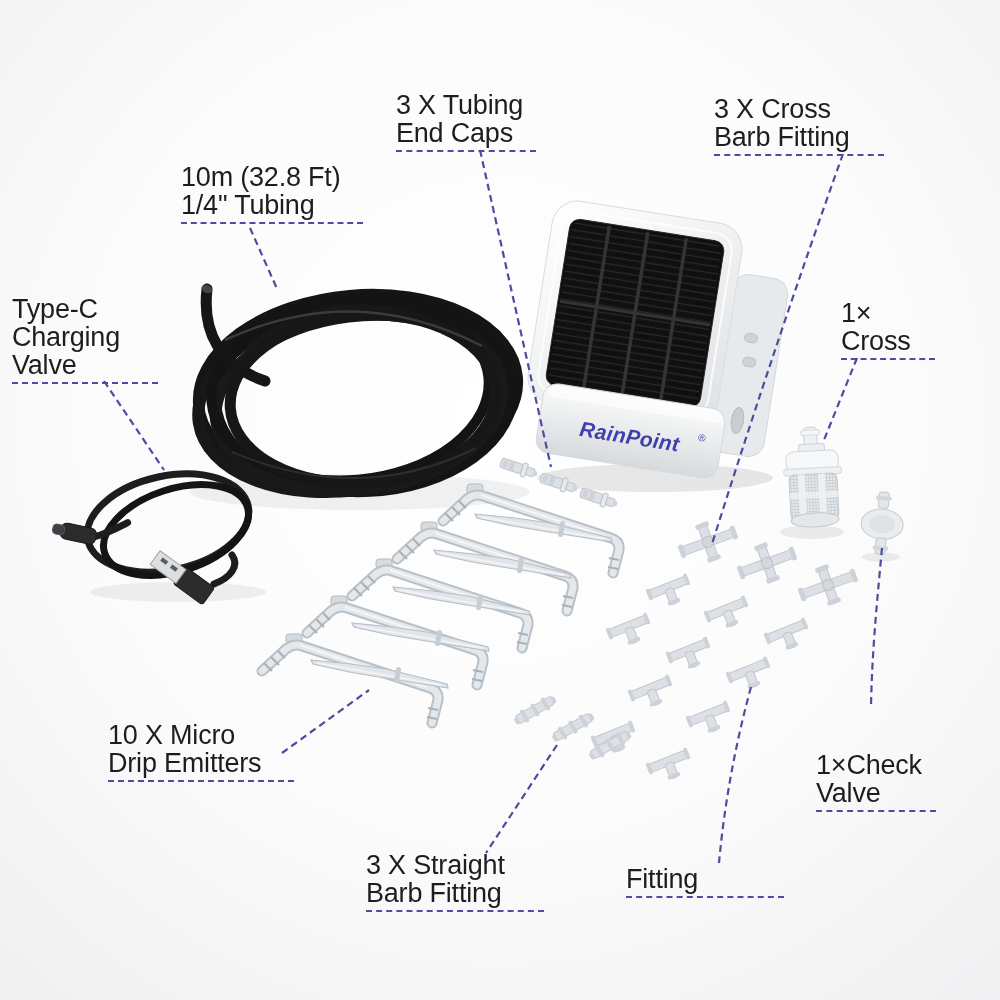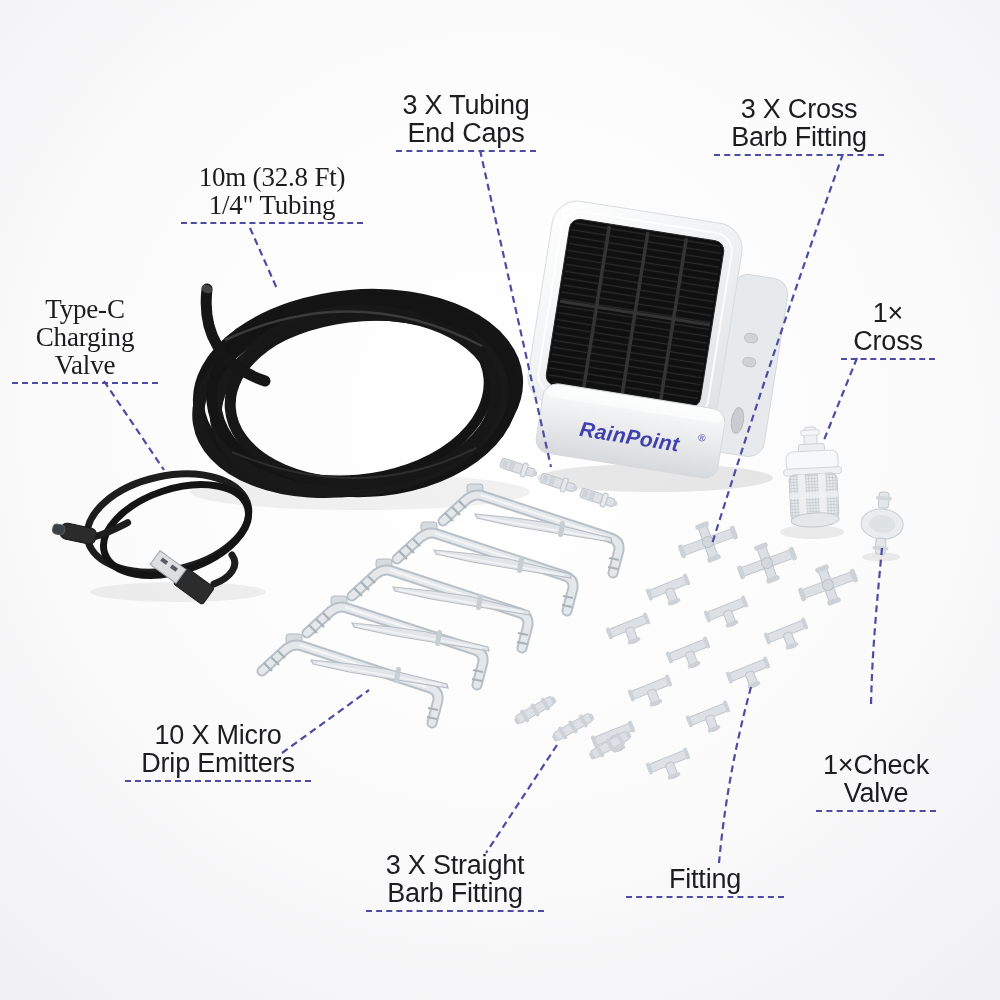--- a/index.html
+++ b/index.html
@@ -3,30 +3,30 @@
 <meta charset="utf-8">
 <style>
   html,body{margin:0;padding:0;}
   .stage{
     position:relative;width:1000px;height:1000px;overflow:hidden;
     background:radial-gradient(circle at 50% 42%, #ffffff 0%, #fbfbfc 55%, #f0f0f2 100%);
     font-family:"Liberation Sans", sans-serif;
   }
   .scene{position:absolute;left:0;top:0;}
   .callout{
-    position:absolute;text-align:center;
+    position:absolute;text-align:left;
     font-size:27px;line-height:28px;color:#1d1d1f;letter-spacing:-0.2px;
   }
   .callout .underline{border-top:2.5px dashed #4c4ca2;margin-top:3px;height:0;}
   #co-endcaps {left:396px; top:91px;  width:140px;}
   #co-cross   {left:714px; top:95px;  width:170px;}
-  #co-tubing  {left:181px; top:163px; width:182px;font-family:Liberation Serif, serif;}
-  #co-typec   {left:12px;  top:295px; width:146px;font-family:Liberation Serif, serif;}
+  #co-tubing  {left:181px; top:163px; width:182px;}
+  #co-typec   {left:12px;  top:295px; width:146px;}
   #co-filter  {left:841px; top:299px; width:94px;}
-  #co-micro   {left:125px; top:721px; width:186px;}
+  #co-micro   {left:108px; top:721px; width:186px;}
   #co-check   {left:816px; top:751px; width:120px;}
   #co-straight{left:366px; top:851px; width:178px;}
   #co-tbarb   {left:626px; top:865px; width:158px;}
 </style>
 </head>
 <body>
 
 <div class="stage">
 
 <svg class="scene" width="1000" height="1000" viewBox="0 0 1000 1000">

